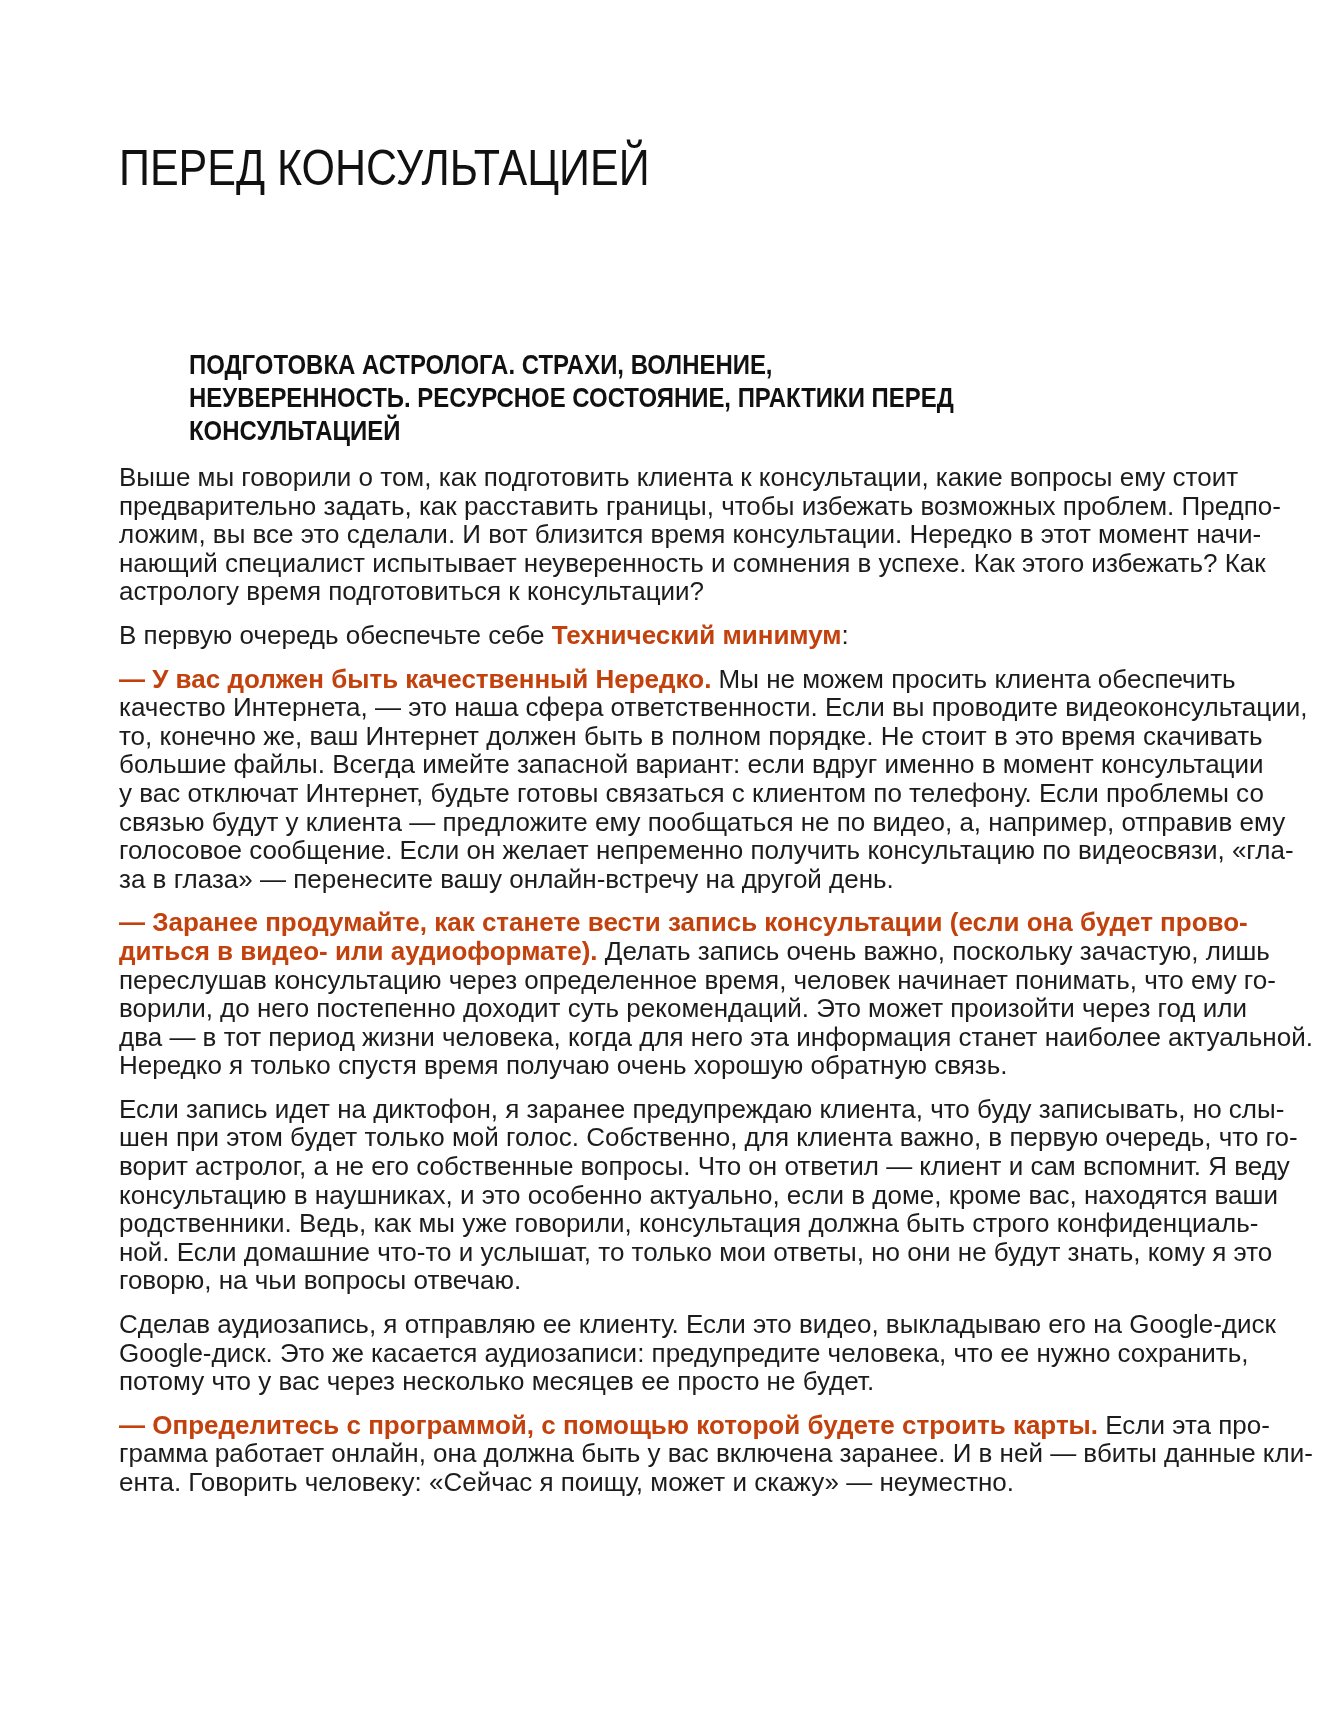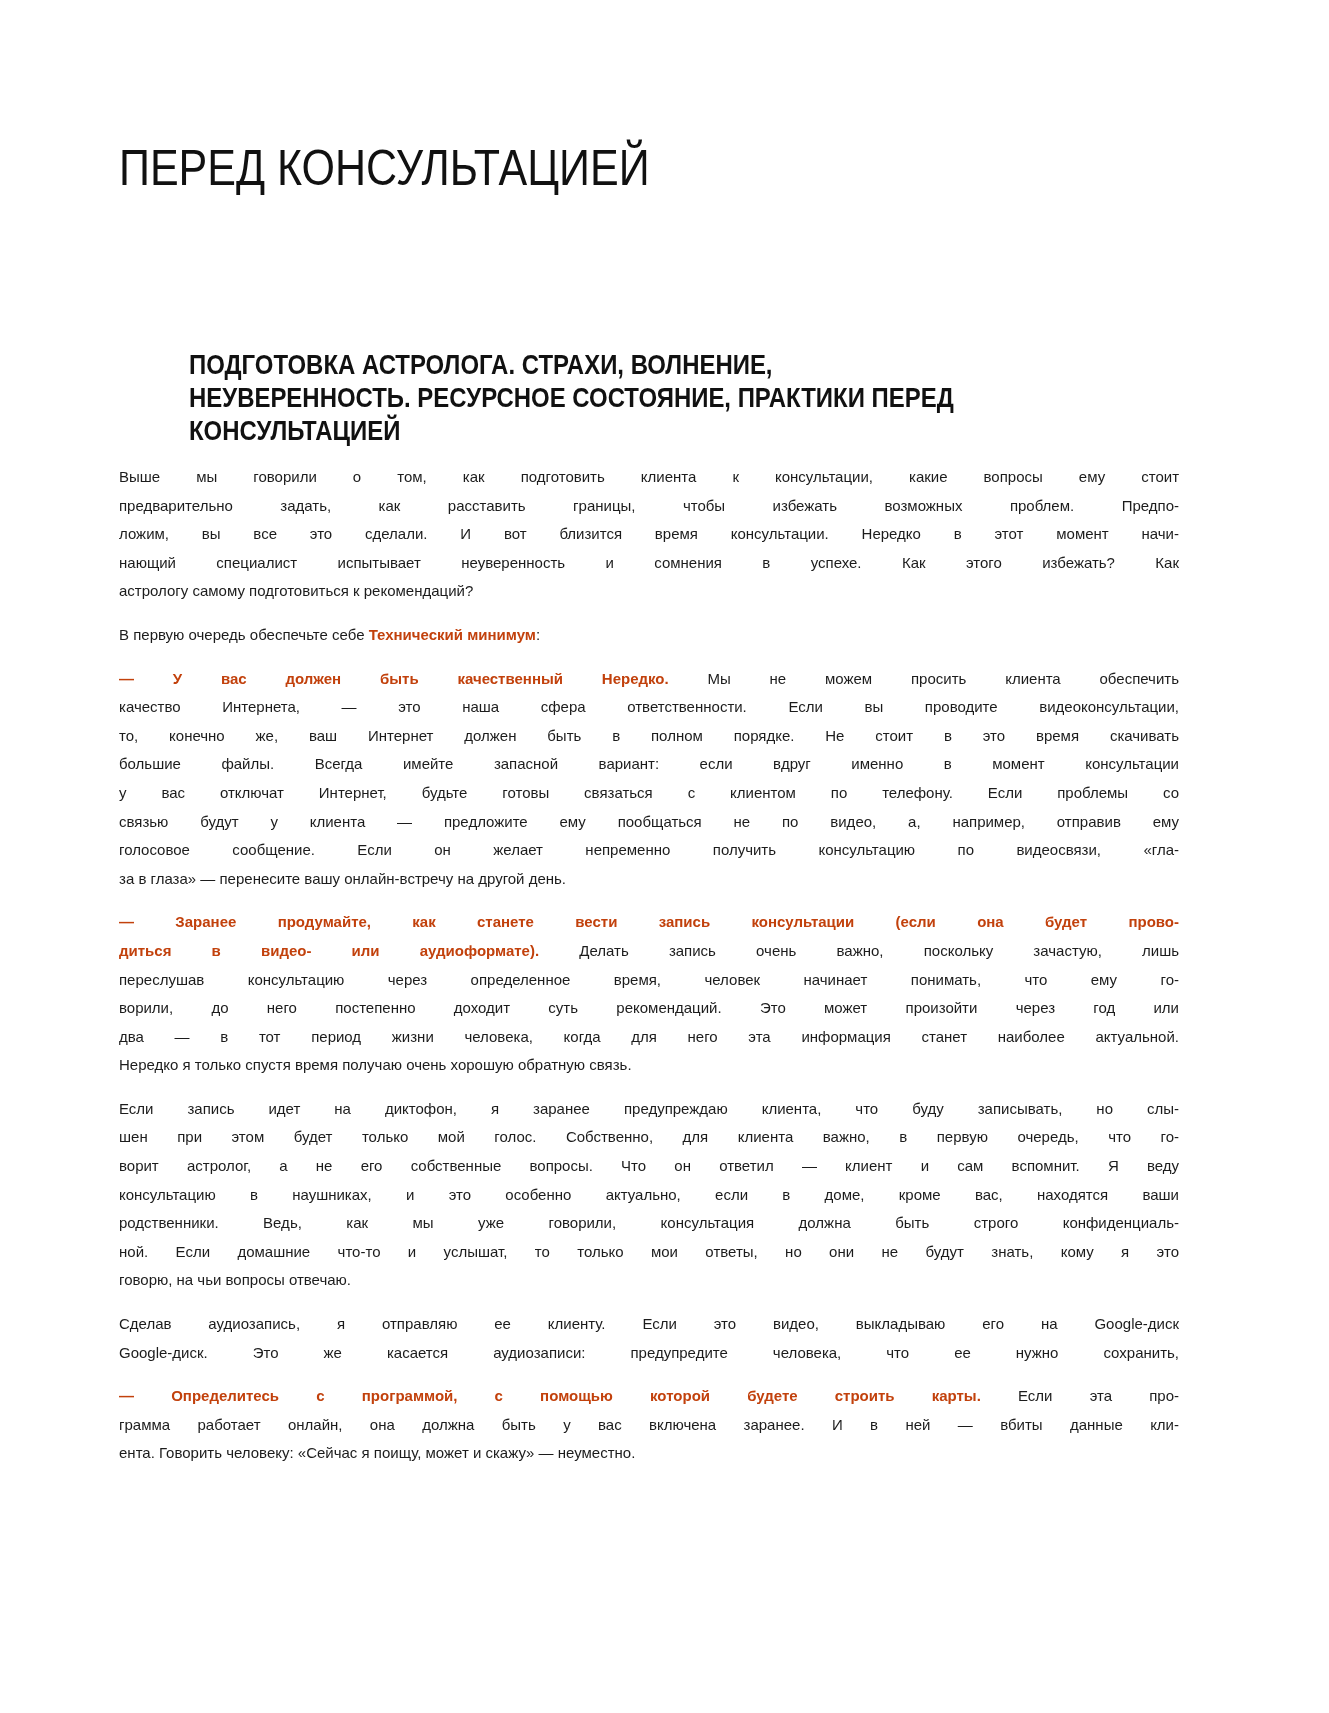--- a/index.html
+++ b/index.html
@@ -54,21 +54,21 @@
     .section-title span {
       display: block;
       white-space: nowrap;
     }
     .body-text {
       position: absolute;
       left: 119px;
       top: 463px;
       width: 1060px;
       font-family: "Liberation Sans", sans-serif;
-      font-size: 15px;
+      font-size: 26px;
       line-height: 28.6px;
       color: #1c1c1c;
     }
     .para {
       margin: 0 0 15px 0;
       text-align: justify;
       text-align-last: left;
       hyphens: manual;
     }
     .para .line {
@@ -101,21 +101,21 @@
     <span>КОНСУЛЬТАЦИЕЙ</span>
   </h2>
 
   <div class="body-text">
 
     <p class="para">
       <span class="line">Выше мы говорили о том, как подготовить клиента к консультации, какие вопросы ему стоит</span>
       <span class="line">предварительно задать, как расставить границы, чтобы избежать возможных проблем. Предпо-</span>
       <span class="line">ложим, вы все это сделали. И вот близится время консультации. Нередко в этот момент начи-</span>
       <span class="line">нающий специалист испытывает неуверенность и сомнения в успехе. Как этого избежать? Как</span>
-      <span class="line last">астрологу самому подготовиться к рекомендаций?</span>
+      <span class="line last">астрологу время подготовиться к консультации?</span>
     </p>
 
     <p class="para">
       <span class="line last"><span>В первую очередь обеспечьте себе </span><b>Технический минимум</b><span>:</span></span>
     </p>
 
     <p class="para">
       <span class="line"><b class="dash">—</b><b> У вас должен быть качественный Нередко.</b><span> Мы не можем просить клиента обеспечить</span></span>
       <span class="line">качество Интернета, — это наша сфера ответственности. Если вы проводите видеоконсультации,</span>
       <span class="line">то, конечно же, ваш Интернет должен быть в полном порядке. Не стоит в это время скачивать</span>
@@ -141,20 +141,21 @@
       <span class="line">ворит астролог, а не его собственные вопросы. Что он ответил — клиент и сам вспомнит. Я веду</span>
       <span class="line">консультацию в наушниках, и это особенно актуально, если в доме, кроме вас, находятся ваши</span>
       <span class="line">родственники. Ведь, как мы уже говорили, консультация должна быть строго конфиденциаль-</span>
       <span class="line">ной. Если домашние что-то и услышат, то только мои ответы, но они не будут знать, кому я это</span>
       <span class="line last">говорю, на чьи вопросы отвечаю.</span>
     </p>
 
     <p class="para">
       <span class="line">Сделав аудиозапись, я отправляю ее клиенту. Если это видео, выкладываю его на Google-диск</span>
       <span class="line">Google-диск. Это же касается аудиозаписи: предупредите человека, что ее нужно сохранить,</span>
+      <span class="line last">потому что у вас через несколько месяцев ее просто не будет.</span>
     </p>
 
     <p class="para">
       <span class="line"><b class="dash">—</b><b> Определитесь с программой, с помощью которой будете строить карты.</b><span> Если эта про-</span></span>
       <span class="line">грамма работает онлайн, она должна быть у вас включена заранее. И в ней — вбиты данные кли-</span>
       <span class="line last">ента. Говорить человеку: «Сейчас я поищу, может и скажу» — неуместно.</span>
     </p>
 
   </div>
 </div>

